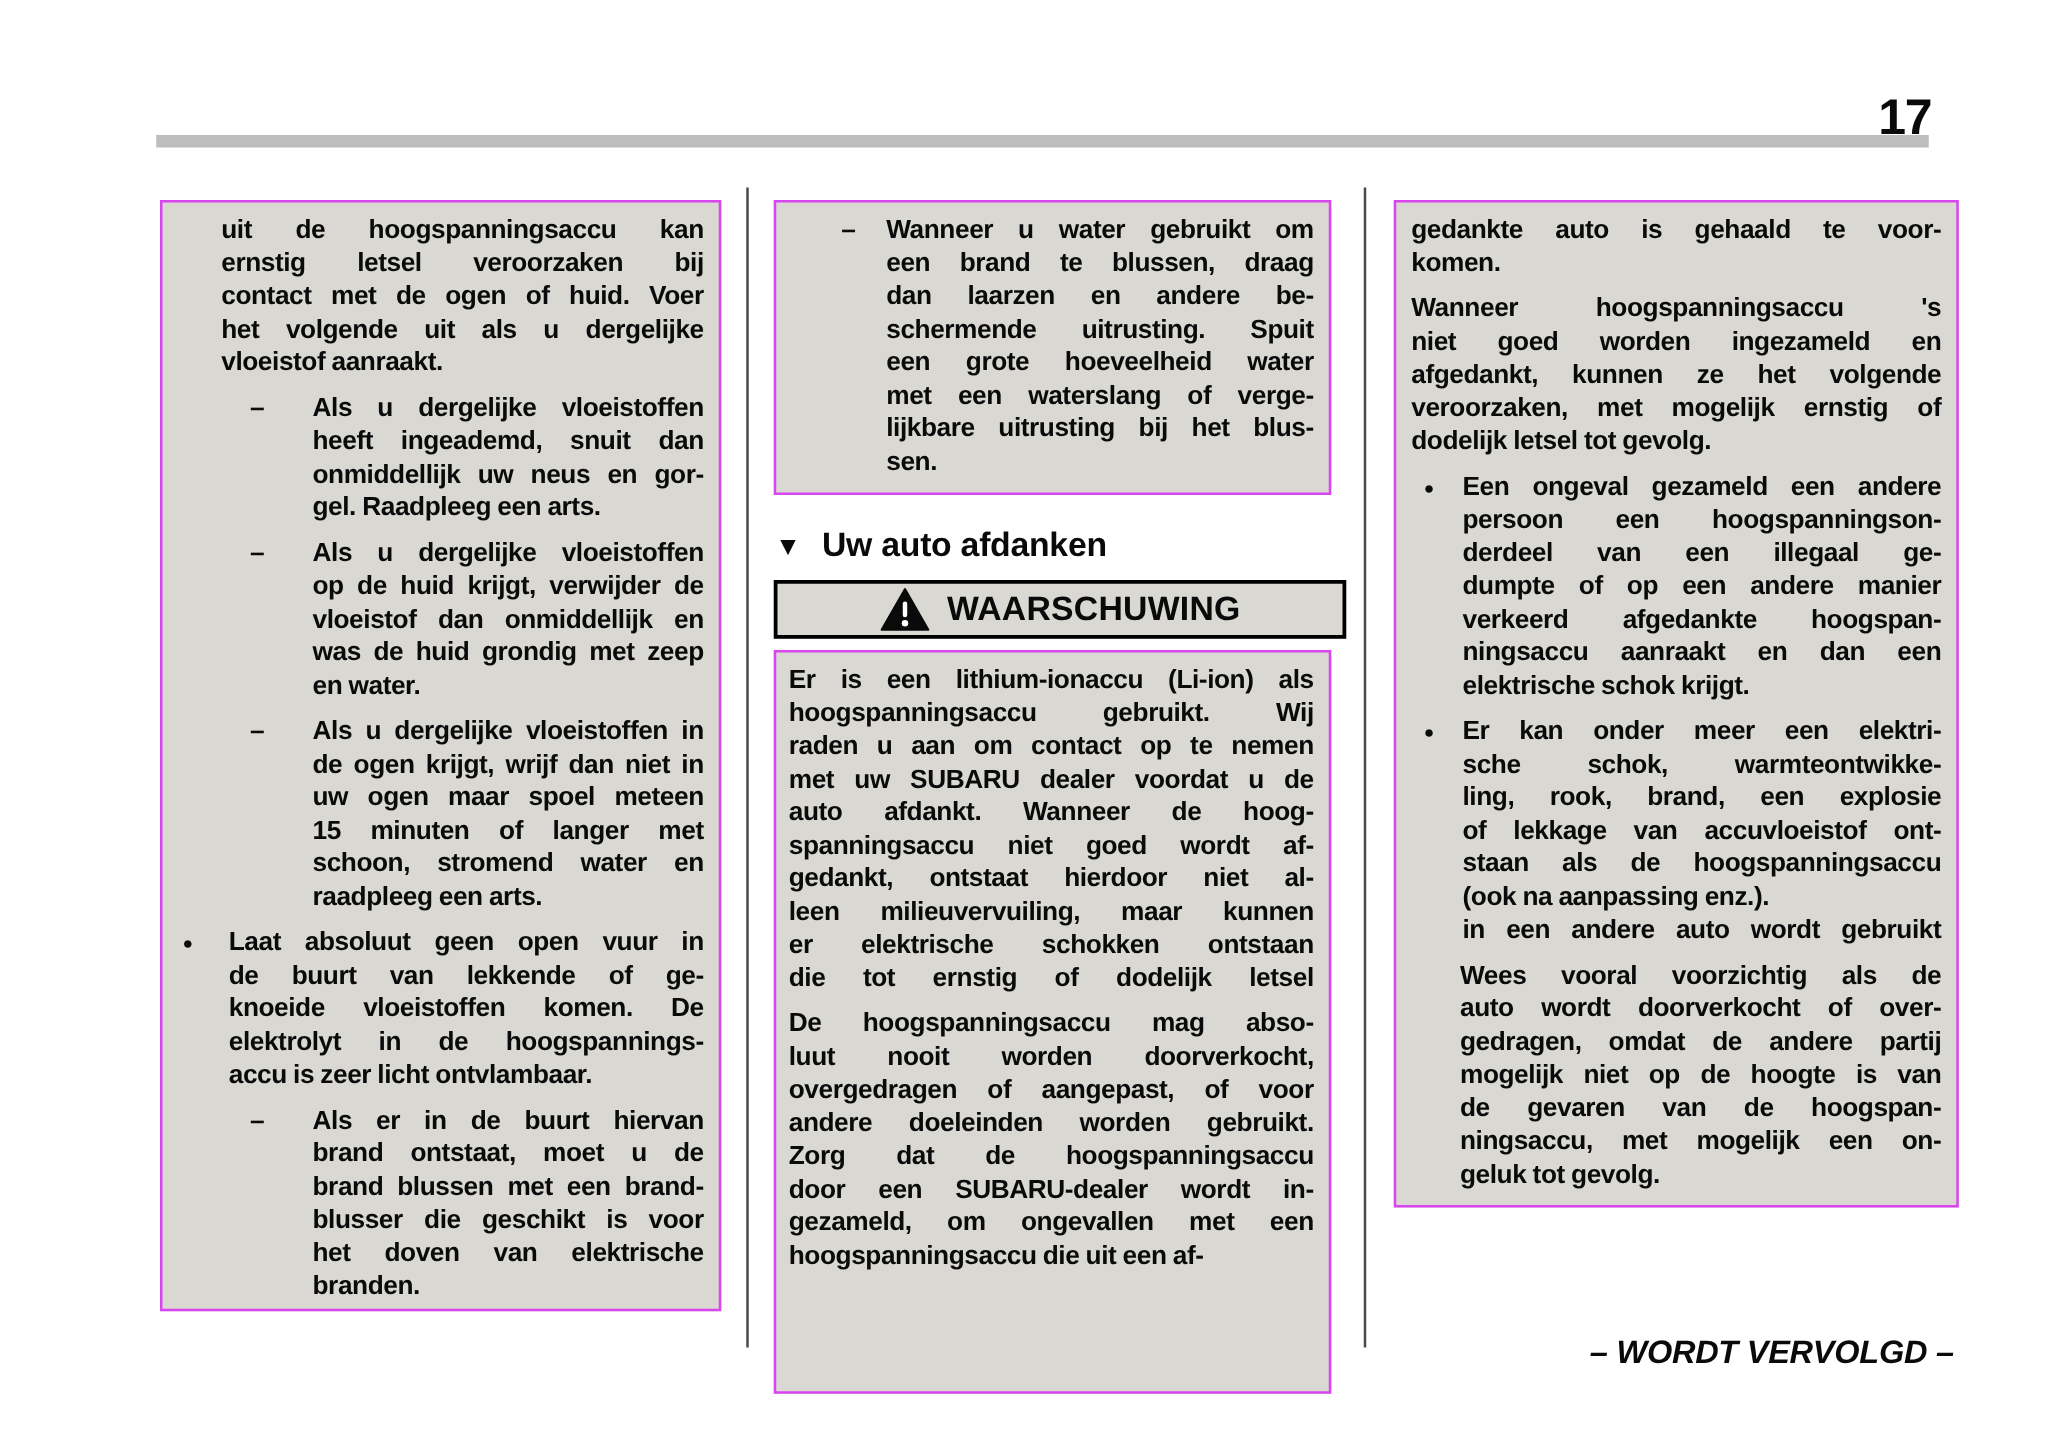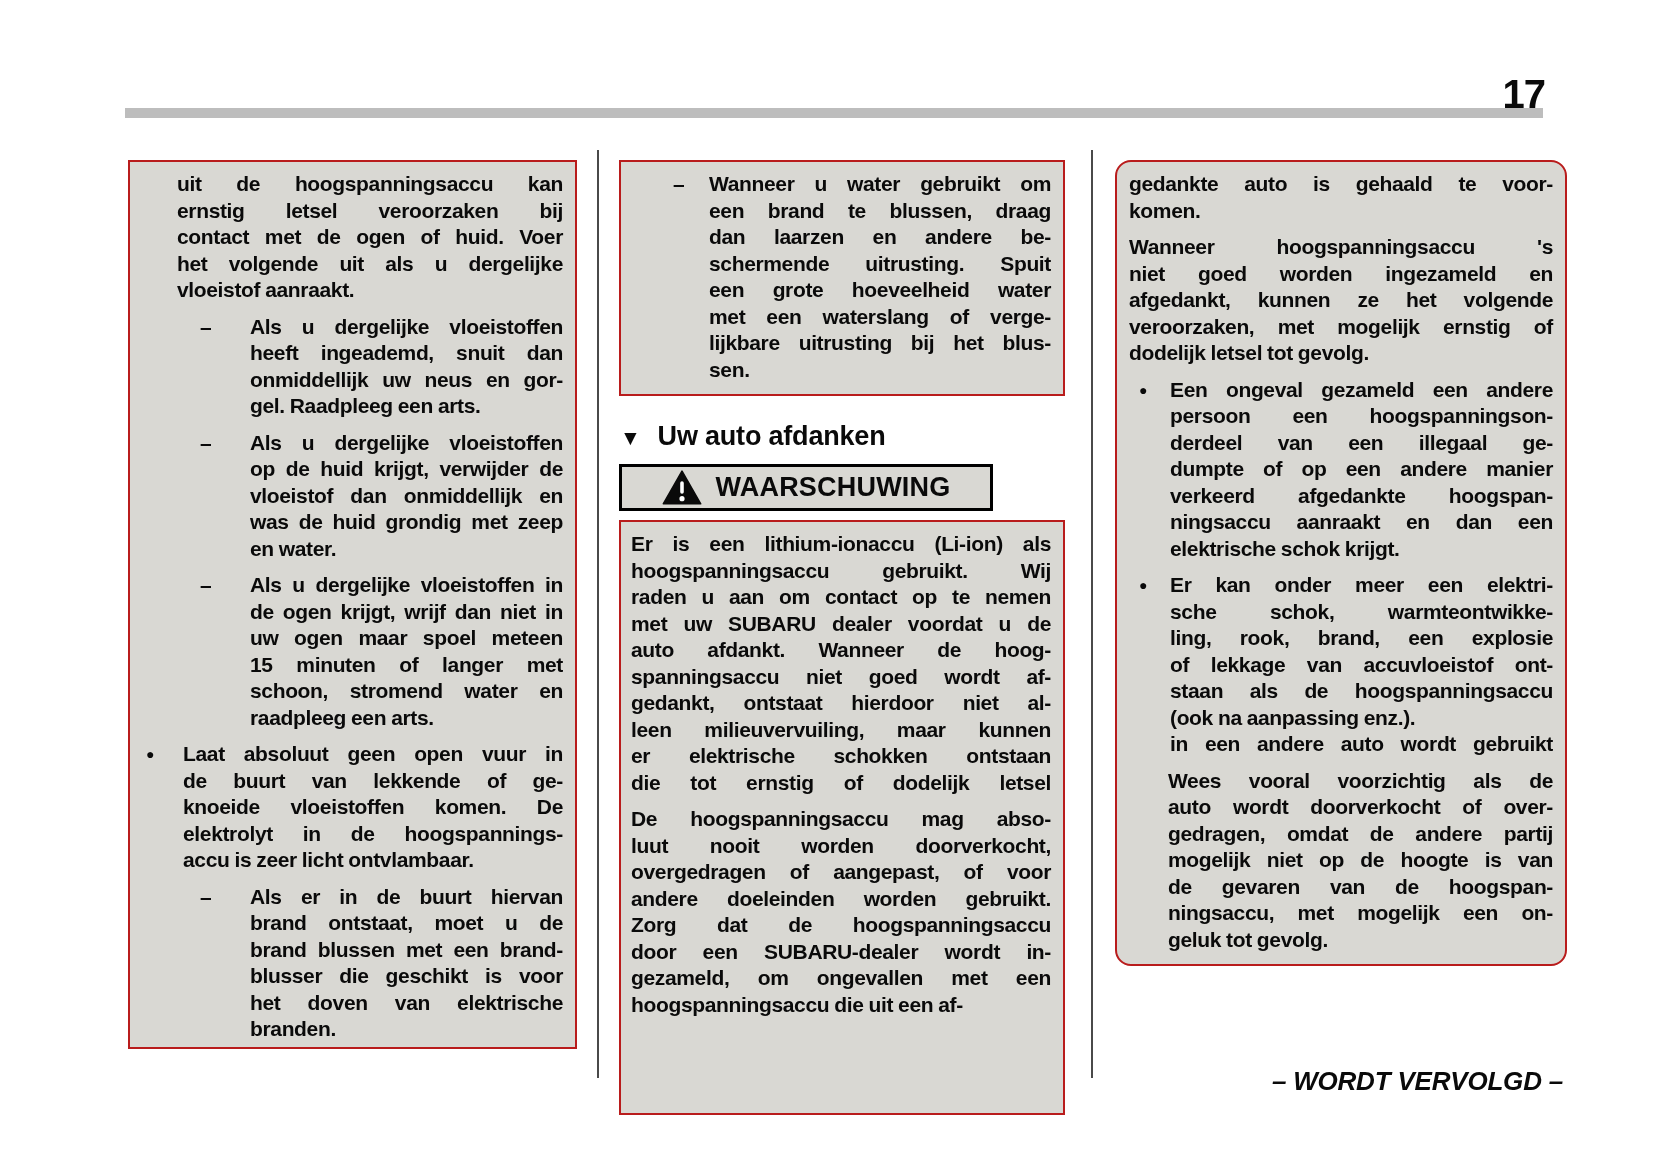--- a/index.html
+++ b/index.html
@@ -22,30 +22,30 @@
   .divider {
     position:absolute; top:150px; height:928px; width:2px;
     background:var(--divider-color,#4a4a4a);
   }
   .divider-1 { left:597px; }
   .divider-2 { left:1091px; }
 
   .gbox {
     position:absolute; box-sizing:border-box;
     background:var(--box-bg,#d9d8d3);
-    border:2px solid #b91c1c;
+    border:2px solid #d946ef;
     padding:9px 12px 8px 10px;
     overflow:hidden;
     font-size:21px; font-weight:700; line-height:26.5px;
     letter-spacing:-0.35px; word-spacing:-0.5px;
   }
   #box-c1  { left:128px;  top:160px; width:449px; height:889px; }
   #box-c2a { left:619px;  top:160px; width:446px; height:236px; }
   #box-c2b { left:619px;  top:520px; width:446px; height:595px; }
-  #box-c3  { left:1115px; top:160px; width:452px; height:806px; padding-left:12px;border-radius:16px; }
+  #box-c3  { left:1115px; top:160px; width:452px; height:806px; padding-left:12px; }
 
   .block { display:flex; }
   .block + .block { margin-top:10px; }
   .block .marker { flex:0 0 auto; }
   .block .lines  { flex:1 1 auto; min-width:0; }
   .line { white-space:nowrap; text-align:justify; text-align-last:justify; }
   .line.last { text-align-last:left; }
   .marker-bullet { font-size:14px; line-height:26.5px; padding-left:6px; }
 
   #box-c1 .indent-1 { margin-left:37px; }
@@ -61,21 +61,21 @@
   #box-c3 .indent-1 { margin-left:39px; }
 
   .section-heading {
     position:absolute; left:620px; top:421px;
     display:flex; align-items:center; gap:17px;
     font-size:27px; font-weight:700; letter-spacing:-0.2px;
   }
   .section-heading .tri { font-size:21px; line-height:1; transform:translateY(1px); }
 
   .warnbox {
-    position:absolute; left:619px; top:464px; width:374px; height:47px;
+    position:absolute; left:619px; top:464px; width:458px; height:47px;
     box-sizing:border-box; border:3px solid #000;
     background:var(--box-bg,#d9d8d3);
     display:flex; align-items:center; justify-content:center; gap:14px;
   }
   .warn-text { font-size:27px; font-weight:700; letter-spacing:0.2px; }
   .warn-icon svg { width:40px; height:35px; display:block; }
 
   .footer-note {
     position:absolute; top:1066px; right:90px;
     font-size:26px; font-weight:700; font-style:italic; letter-spacing:-0.2px;

